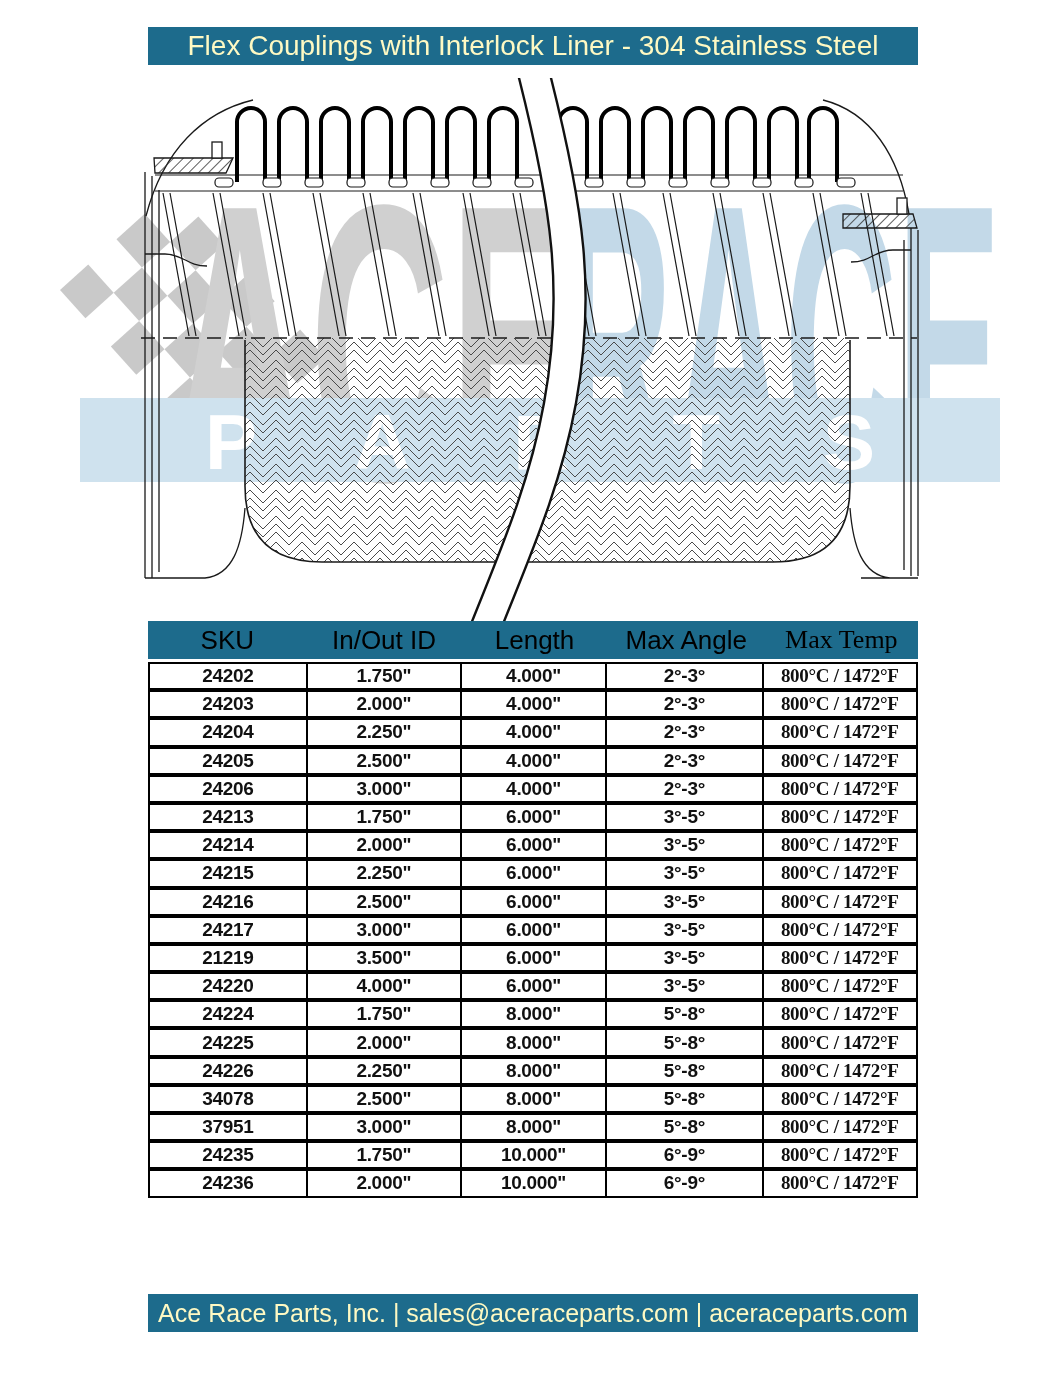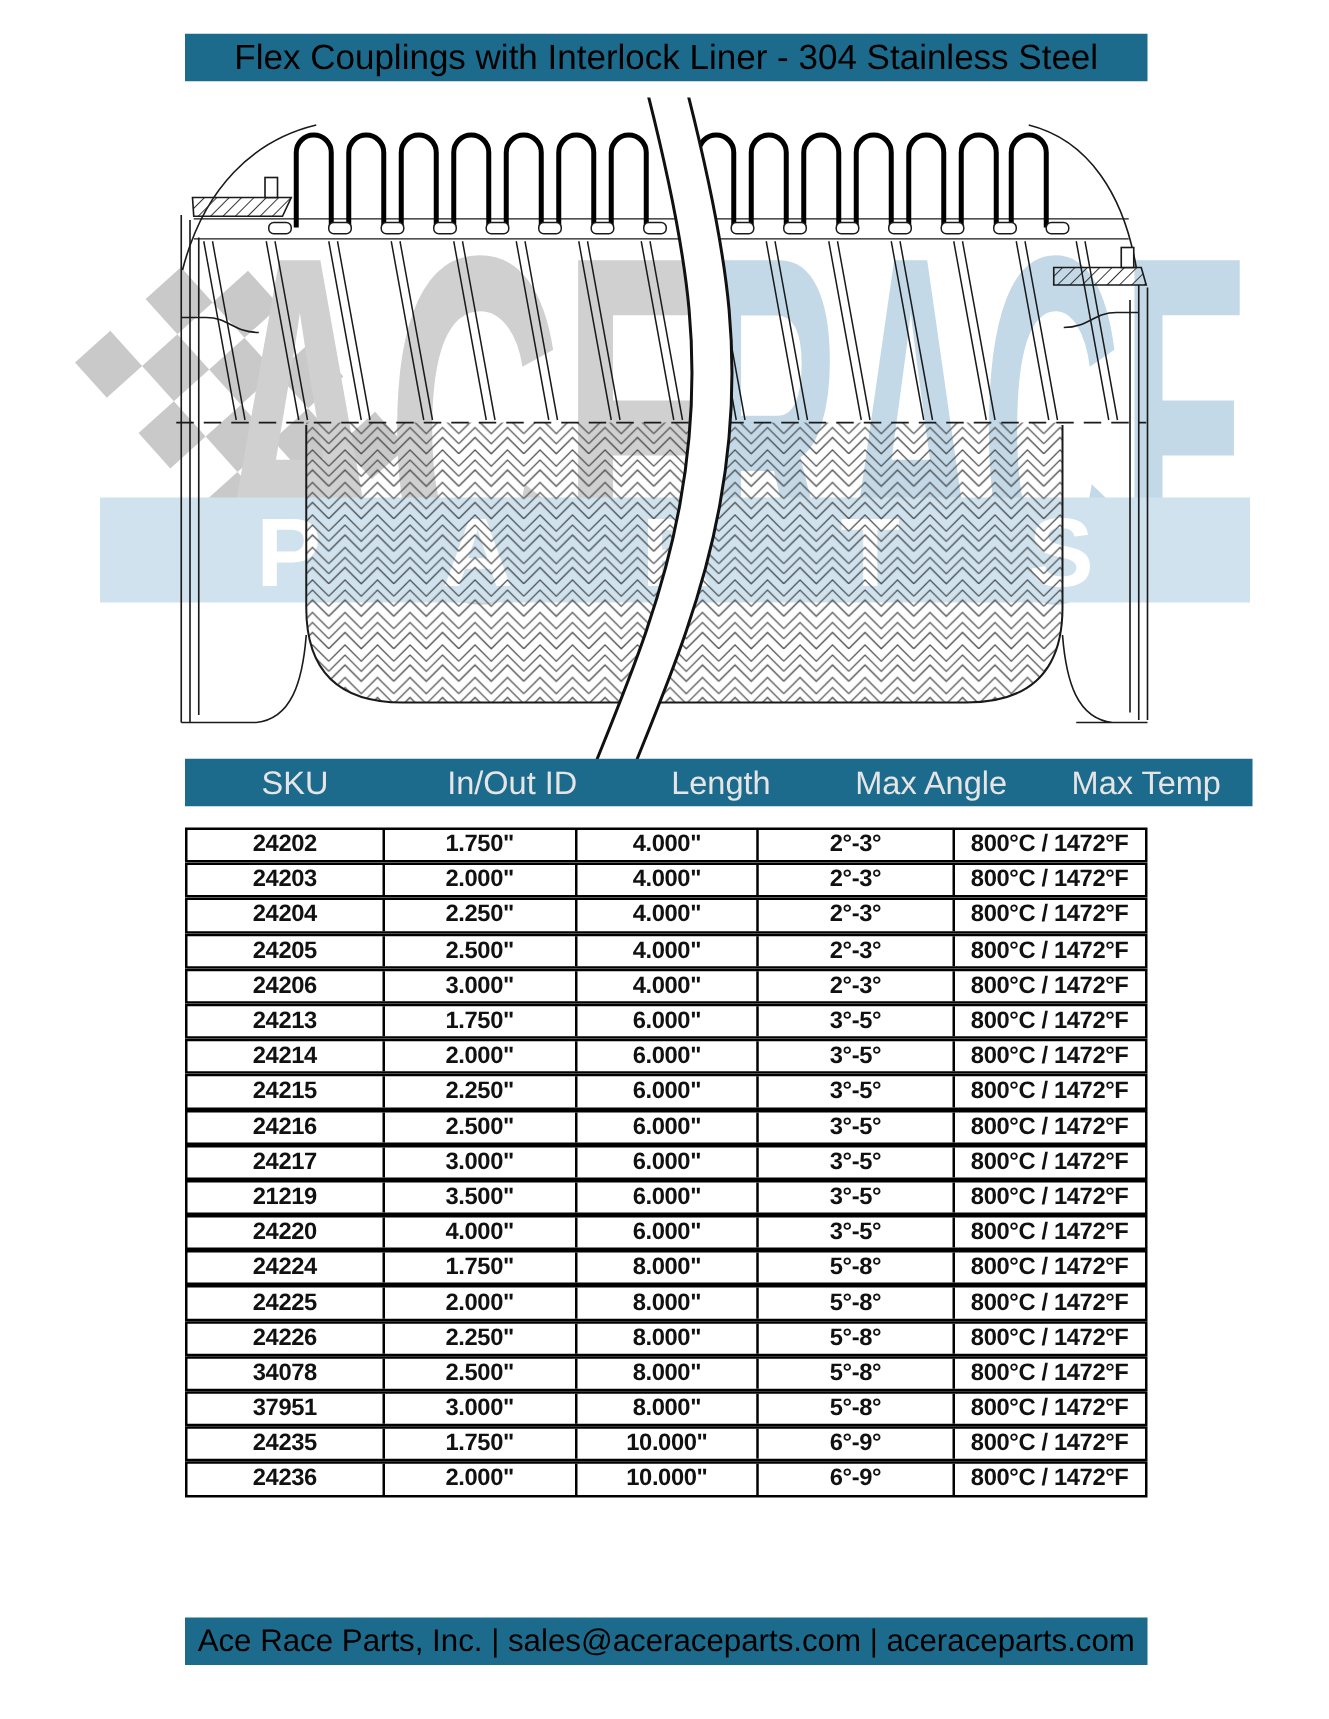--- a/index.html
+++ b/index.html
@@ -1,37 +1,37 @@
 <!DOCTYPE html>
 <html><head>
 <meta charset="utf-8">
 <style>
   html,body{margin:0;padding:0;background:#ffffff;}
   body{font-family:"Liberation Sans","DejaVu Sans",sans-serif;}
   #page{position:relative;width:1063px;height:1375px;background:#fff;overflow:hidden;}
 
-  .band{position:absolute;left:148px;width:770px;background:#1d6b8c;color:#000000;
+  .band{position:absolute;left:148px;width:770px;background:#1d6b8c;color:#fef9c3;
         display:flex;align-items:center;justify-content:center;}
   #banner{top:27px;height:38px;font-size:28px;}
   #footer{top:1294px;height:38px;font-size:25px;}
 
   #diagram-wrap{position:absolute;left:55px;top:78px;width:960px;height:545px;}
   svg{font-family:"Liberation Sans","DejaVu Sans",sans-serif;}
 
   
-  #thead{position:absolute;left:148px;top:607px;width:854px;height:38px;background:#1d6b8c;
-         color:#e5e5e5;display:flex;align-items:center;font-size:26px;}
+  #thead{position:absolute;left:148px;top:621px;width:770px;height:38px;background:#1d6b8c;
+         color:#000000;display:flex;align-items:center;font-size:26px;}
   #thead span{display:block;text-align:center;}
   #tbody{position:absolute;left:148px;top:662px;width:770px;}
   .trow{display:flex;height:28.2px;box-sizing:border-box;border:2px solid #000;
         margin-bottom:0;background:#fff;}
   .tcell{box-sizing:border-box;border-right:2px solid #000;display:flex;align-items:center;
          justify-content:center;font-size:19px;font-weight:700;color:#111;letter-spacing:-0.3px;}
   .tcell:last-child{border-right:none;text-align:right;}
-  .w0{width:20.6%;} .w1{width:20.1%;} .w2{width:19.0%;} .w3{width:20.4%;} .w4{width:19.9%;}
+  .w0{width:20.6%;} .w1{width:20.1%;} .w2{width:19.0%;} .w3{width:20.4%;} .w4{width:19.9%;font-family:Liberation Serif, serif;}
 </style>
 </head>
 <body>
 
 <div id="page">
 
   <div id="banner" class="band">
     <span>Flex Couplings with Interlock Liner - 304 Stainless Steel</span>
   </div>
 

